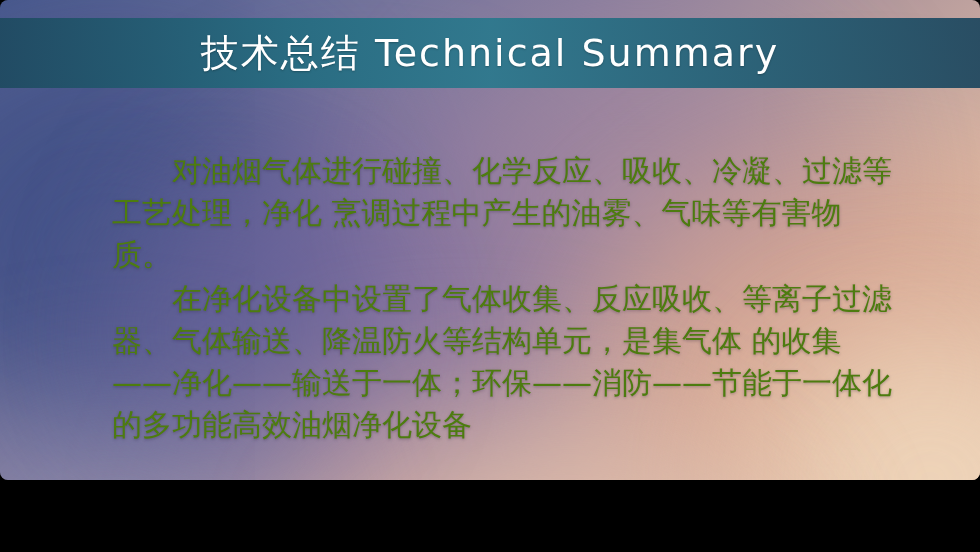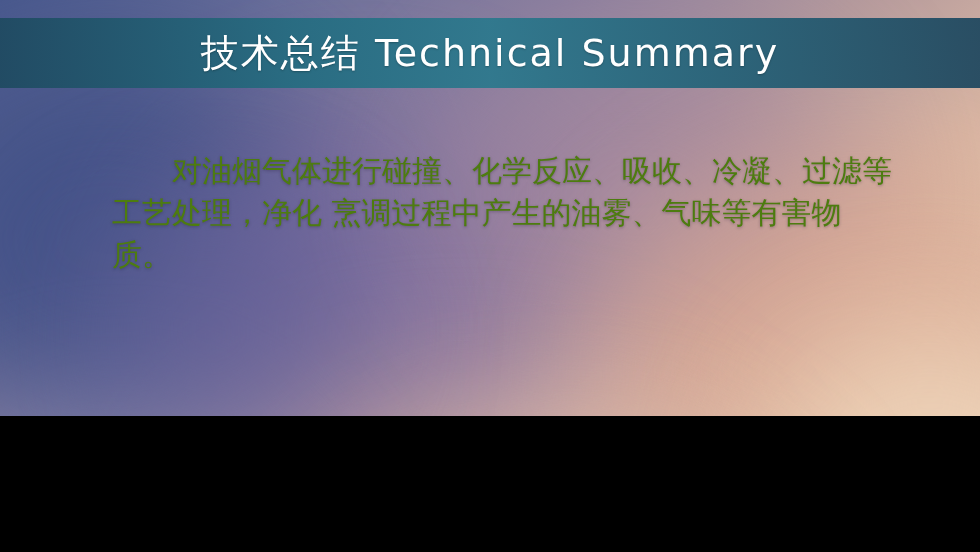--- a/index.html
+++ b/index.html
@@ -3,23 +3,24 @@
 <meta charset="utf-8">
 <style>
   html, body {
     margin: 0;
     padding: 0;
     background: #000;
   }
   .slide {
     position: relative;
     width: 980px;
-    height: 416px;
+    height: 480px;
     overflow: hidden;
     font-family: "Liberation Sans", sans-serif;
+    border-radius: 8px;
   }
   
   .bg-base {
     position: absolute;
     inset: 0;
     background: linear-gradient(140deg, #4a5a8e 0%, #6a6f9b 18%, #8a7f9e 38%, #b59a9c 58%, #d8b6a4 76%, #e8cdb4 90%, #f0dcc4 100%);
   }
   .bg-blob {
     position: absolute;
     border-radius: 50%;
@@ -86,15 +87,16 @@
   <div class="bg-blob blob-7"></div>
   <div class="bg-blob blob-8"></div>
   <div class="bg-blob blob-9"></div>
 
   <div class="title-band">
     <div class="title-text">技术总结 Technical Summary</div>
   </div>
 
   <div class="body">
     <p class="para">　　对油烟气体进行碰撞、化学反应、吸收、冷凝、过滤等工艺处理，净化 烹调过程中产生的油雾、气味等有害物质。</p>
+    <p class="para">　　在净化设备中设置了气体收集、反应吸收、等离子过滤器、气体输送、降温防火等结构单元，是集气体 的收集——净化——输送于一体；环保——消防——节能于一体化的多功能高效油烟净化设备</p>
   </div>
 
 </div>
 
 </body></html>

